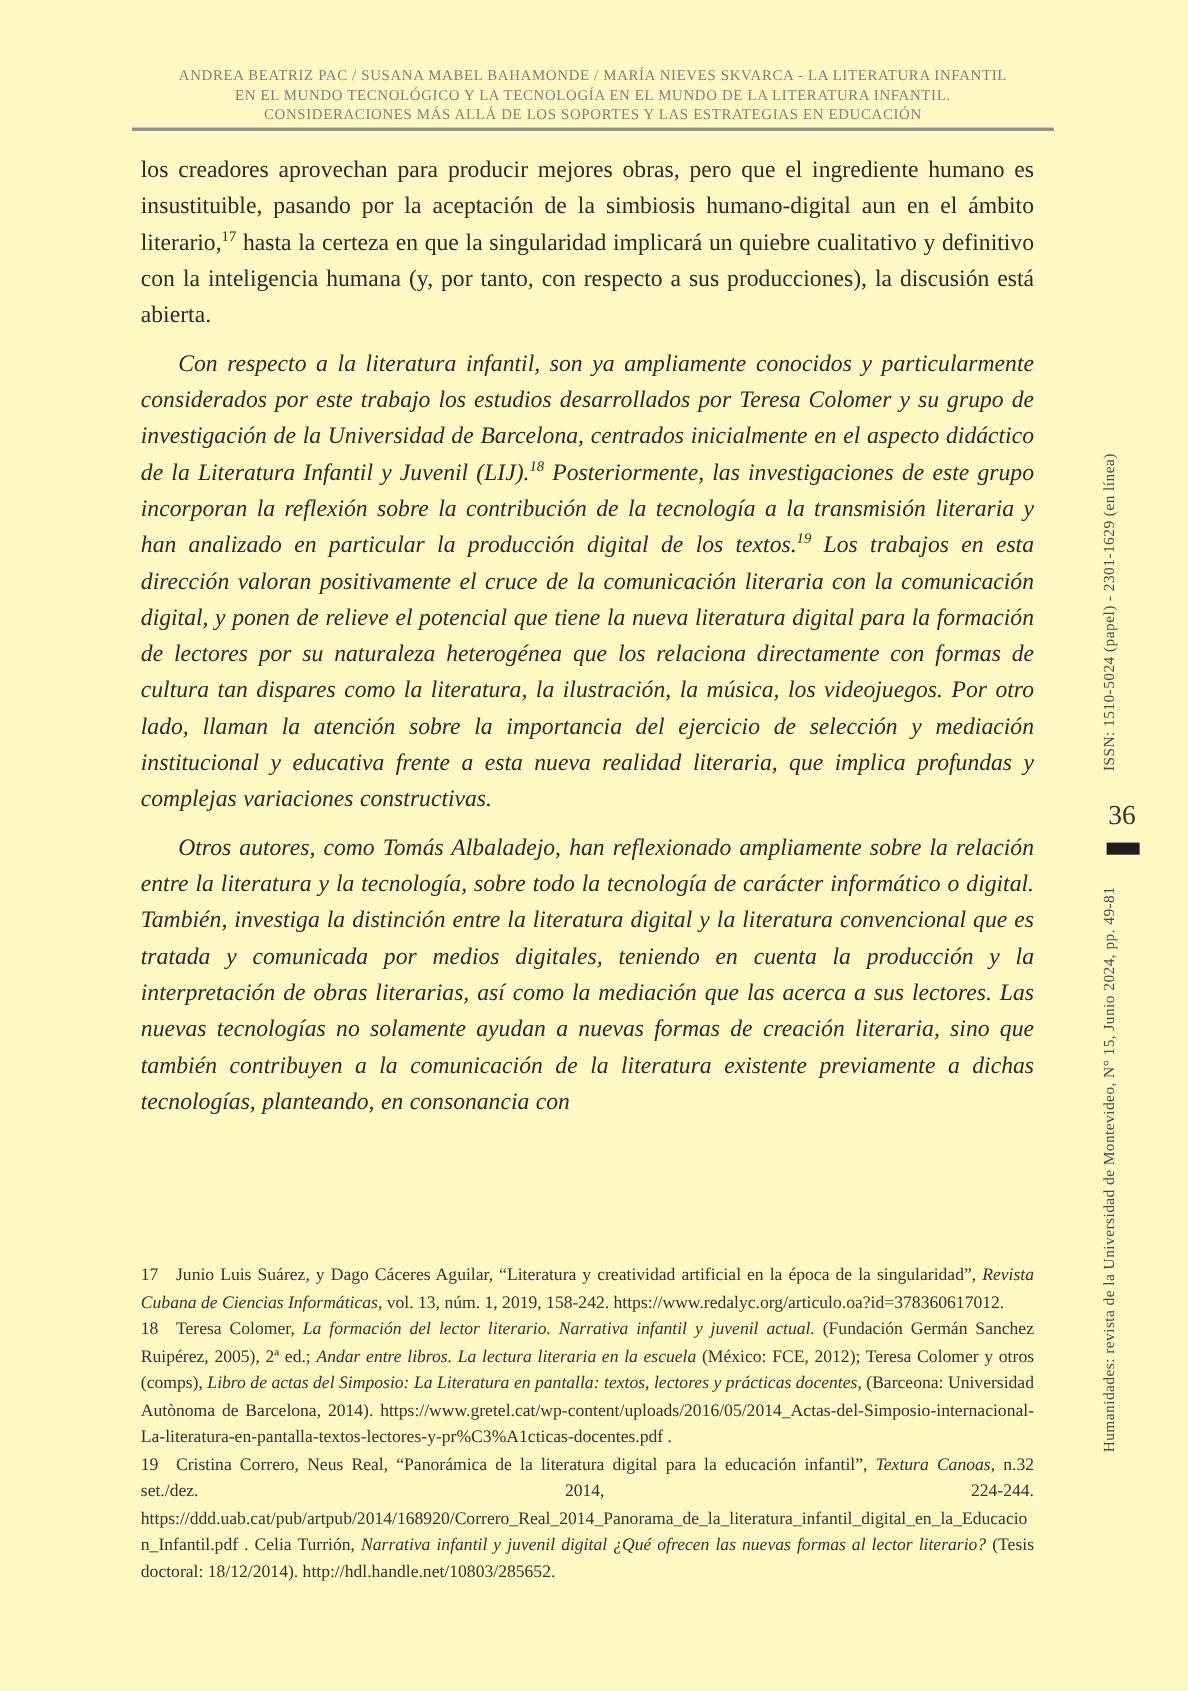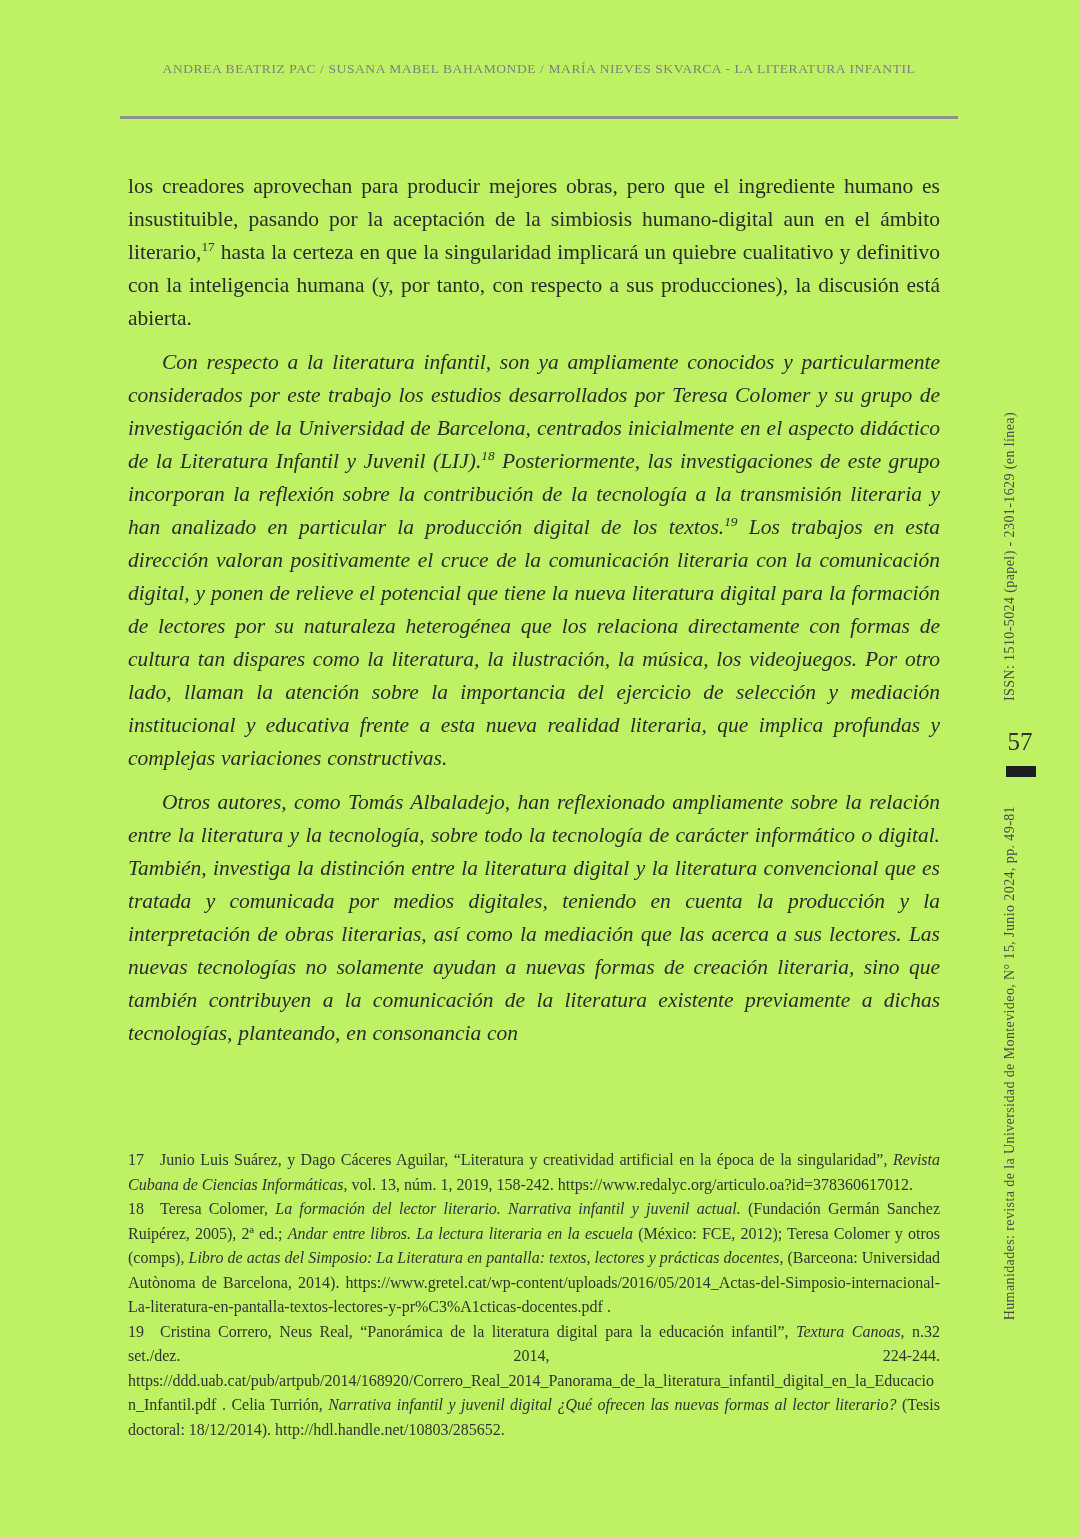--- a/index.html
+++ b/index.html
@@ -3,21 +3,21 @@
 <meta charset="utf-8">
 <style>
   * { margin: 0; padding: 0; box-sizing: border-box; }
   html, body { width: 1080px; height: 1537px; overflow: hidden; }
   body { background: #ffffff; font-family: "Liberation Serif", "DejaVu Serif", serif; }
 
   .page {
     position: relative;
     width: 1080px;
     height: 1537px;
-    background: #bef264;
+    background: #fef9c3;
   }
 
   
   .running-header {
     position: absolute;
     left: 120px;
     top: 60px;
     width: 838px;
     text-align: center;
     color: #7f7f7f;
@@ -35,21 +35,20 @@
     background: #8f8f8f;
   }
 
   
   .content {
     position: absolute;
     left: 128px;
     top: 138px;
     width: 812px;
     color: #2b2b2b;
-    margin-top: 32px;
   }
   .para {
     font-size: 21.5px;
     line-height: 33px;
     text-align: justify;
     margin-bottom: 11px;
     word-spacing: 0.5px;
   }
   .para.indent { text-indent: 34px; font-style: italic; }
   sup.seg-sup { font-size: 62%; line-height: 0; }
@@ -101,34 +100,36 @@
     background: #1e1e1e;
   }
 </style>
 </head>
 <body>
 
 <div class="page">
 
   <div class="running-header">
     <div>ANDREA BEATRIZ PAC / SUSANA MABEL BAHAMONDE  / MARÍA NIEVES SKVARCA - LA LITERATURA INFANTIL</div>
+    <div>EN EL MUNDO TECNOLÓGICO Y LA TECNOLOGÍA EN EL MUNDO DE LA LITERATURA INFANTIL.</div>
+    <div>CONSIDERACIONES MÁS ALLÁ DE LOS SOPORTES Y LAS ESTRATEGIAS EN EDUCACIÓN</div>
   </div>
 
   <div class="header-rule"></div>
 
   <div class="content">
     <p class="para"><span>los creadores aprovechan para producir mejores obras, pero que el ingrediente humano es insustituible, pasando por la aceptación de la simbiosis humano-digital aun en el ámbito literario,</span><sup class="seg-sup">17</sup><span> hasta la certeza en que la singularidad implicará un quiebre cualitativo y definitivo con la inteligencia humana (y, por tanto, con respecto a sus producciones), la discusión está abierta.</span></p>
     <p class="para indent"><span>Con respecto a la literatura infantil, son ya ampliamente conocidos y particularmente considerados por este trabajo los estudios desarrollados por Teresa Colomer y su grupo de investigación de la Universidad de Barcelona, centrados inicialmente en el aspecto didáctico de la Literatura Infantil y Juvenil (LIJ).</span><sup class="seg-sup">18</sup><span> Posteriormente, las investigaciones de este grupo incorporan la reflexión sobre la contribución de la tecnología a la transmisión literaria y han analizado en particular la producción digital de los textos.</span><sup class="seg-sup">19</sup><span> Los trabajos en esta dirección valoran positivamente el cruce de la comunicación literaria con la comunicación digital, y ponen de relieve el potencial que tiene la nueva literatura digital para la formación de lectores por su naturaleza heterogénea que los relaciona directamente con formas de cultura tan dispares como la literatura, la ilustración, la música, los videojuegos. Por otro lado, llaman la atención sobre la importancia del ejercicio de selección y mediación institucional y educativa frente a esta nueva realidad literaria, que implica profundas y complejas variaciones constructivas.</span></p>
     <p class="para indent"><span>Otros autores, como Tomás Albaladejo, han reflexionado ampliamente sobre la relación entre la literatura y la tecnología, sobre todo la tecnología de carácter informático o digital. También, investiga la distinción entre la literatura digital y la literatura convencional que es tratada y comunicada por medios digitales, teniendo en cuenta la producción y la interpretación de obras literarias, así como la mediación que las acerca a sus lectores. Las nuevas tecnologías no solamente ayudan a nuevas formas de creación literaria, sino que también contribuyen a la comunicación de la literatura existente previamente a dichas tecnologías, planteando, en consonancia con</span></p>
   </div>
 
   <div class="footnotes">
     <p class="footnote"><span class="seg-num">17</span><span>Junio Luis Suárez, y Dago Cáceres Aguilar, “Literatura y creatividad artificial en la época de la singularidad”, </span><span class="seg-i">Revista Cubana de Ciencias Informáticas</span><span>, vol. 13, núm. 1, 2019, 158-242. https://www.redalyc.org/articulo.oa?id=378360617012.</span></p>
     <p class="footnote"><span class="seg-num">18</span><span>Teresa Colomer, </span><span class="seg-i">La formación del lector literario. Narrativa infantil y juvenil actual.</span><span> (Fundación Germán Sanchez Ruipérez, 2005), 2ª ed.; </span><span class="seg-i">Andar entre libros. La lectura literaria en la escuela</span><span> (México: FCE, 2012);  Teresa Colomer y otros (comps), </span><span class="seg-i">Libro de actas del Simposio: La Literatura en pantalla: textos, lectores y prácticas docentes</span><span>, (Barceona: Universidad Autònoma de Barcelona, 2014). https://www.gretel.cat/wp-content/uploads/2016/05/2014_Actas-del-Simposio-internacional-La-literatura-en-pantalla-textos-lectores-y-pr%C3%A1cticas-docentes.pdf .</span></p>
     <p class="footnote"><span class="seg-num">19</span><span>Cristina Correro, Neus Real, “Panorámica de la literatura digital para la educación infantil”, </span><span class="seg-i">Textura Canoas</span><span>, n.32 set./dez. 2014, 224-244. https://ddd.uab.cat/pub/artpub/2014/168920/Correro_Real_2014_Panorama_de_la_literatura_infantil_digital_en_la_Educacion_Infantil.pdf . Celia Turrión, </span><span class="seg-i">Narrativa infantil y juvenil digital ¿Qué ofrecen las nuevas formas al lector literario?</span><span> (Tesis doctoral: 18/12/2014). http://hdl.handle.net/10803/285652.</span></p>
   </div>
 
   <div class="v-text v-issn">ISSN: 1510-5024 (papel) - 2301-1629 (en línea)</div>
-  <div class="page-number">57</div>
+  <div class="page-number">36</div>
   <div class="page-marker"></div>
   <div class="v-text v-journal">Humanidades: revista de la Universidad de Montevideo, N° 15, Junio 2024, pp. 49-81</div>
 
 </div>
 
 </body></html>

